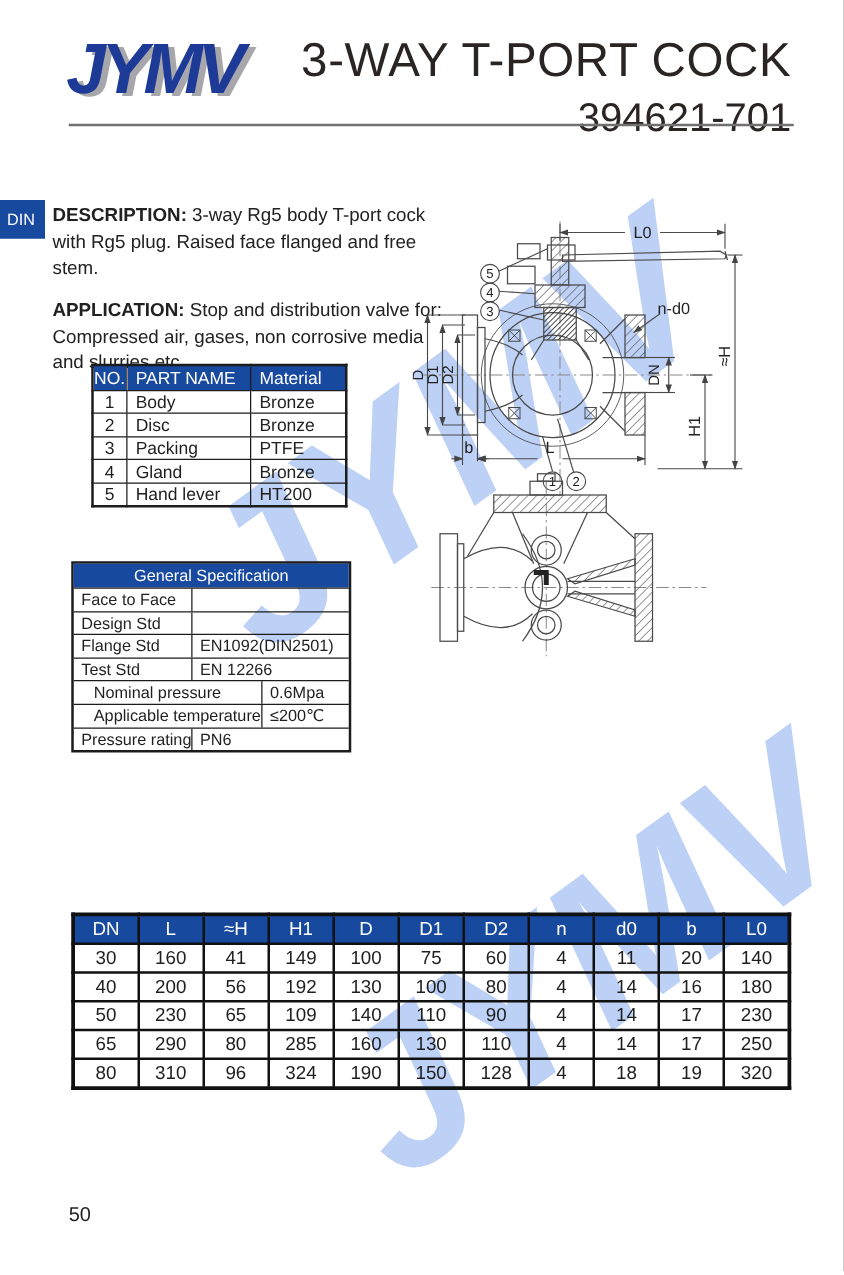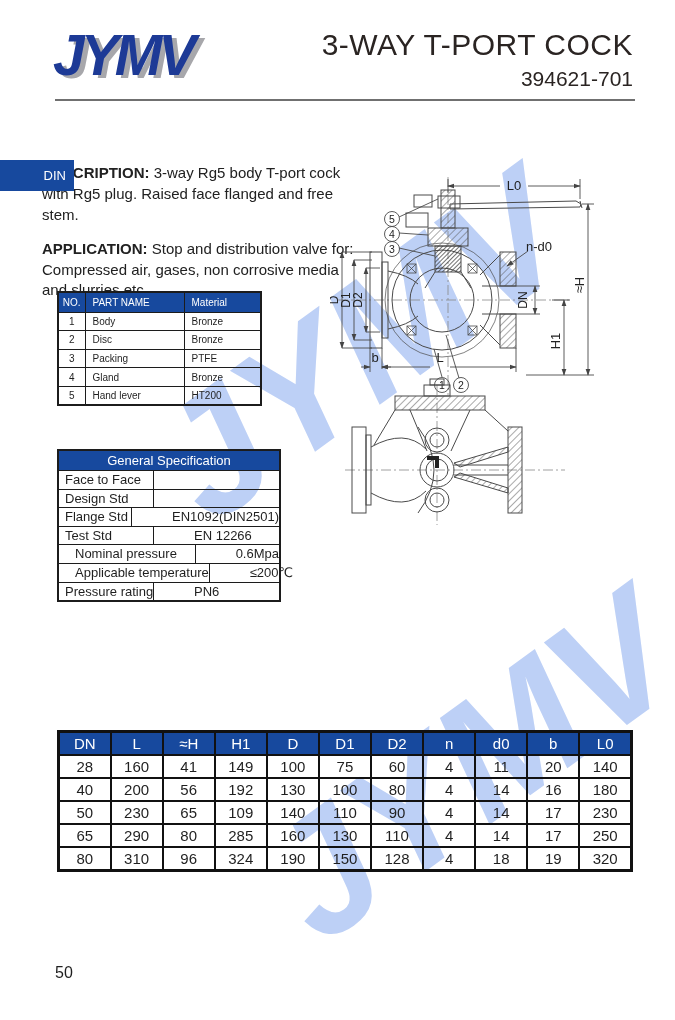--- a/index.html
+++ b/index.html
@@ -19,44 +19,44 @@
   }
   .wm1{left:52px;top:262px;}
   .wm2{left:162px;top:682px;}
   
   .logo{
     position:absolute;z-index:2;left:53px;top:22px;
     font-size:57px;font-weight:bold;font-style:italic;letter-spacing:-4px;
     color:var(--logo-blue);text-shadow:5px 3px 0 #a7a7ab;
   }
   .title-block{position:absolute;z-index:2;right:42px;top:28px;text-align:right;color:#2a2422;}
-  .title{font-size:30px;letter-spacing:.5px;white-space:nowrap;}
-  .part-number{font-size:21px;margin-top:5px;}
+  .title{font-size:38px;letter-spacing:.5px;white-space:nowrap;}
+  .part-number{font-size:32px;margin-top:5px;}
   .rule{position:absolute;z-index:2;left:55px;right:40px;top:99px;border-top:2px solid var(--rule);}
   
   .textblock{position:absolute;z-index:2;left:42px;width:315px;font-size:15px;line-height:21px;color:#212121;margin-top:36px;}
   .textblock .lbl{font-weight:bold;}
   .desc{top:126px;}
   .appl{top:203px;line-height:20.5px;}
   .din-tab{
-    position:absolute;z-index:2;left:0;top:160px;width:74px;height:31px;background:var(--blue);
+    position:absolute;z-index:2;left:0;top:160px;width:36px;height:31px;background:var(--blue);
     color:#fff;font-size:13px;display:flex;align-items:center;justify-content:flex-end;padding-right:8px;
   }
   
   table{border-collapse:collapse;table-layout:fixed;}
-  .parts-table{position:absolute;z-index:2;left:57px;top:291px;width:203px;font-size:10px;border:2px solid #1c1c1c;}
+  .parts-table{position:absolute;z-index:2;left:73px;top:291px;width:203px;font-size:14px;border:2px solid #1c1c1c;}
   .parts-table th,.parts-table td{border:1.5px solid #1c1c1c;overflow:hidden;white-space:nowrap;}
   .parts-table th{background:var(--blue);color:#fff;font-weight:normal;height:20px;text-align:left;padding-left:7px;}
   .parts-table th:first-child{text-align:center;padding-left:0;}
   .parts-table td{height:18.6px;padding-left:7px;}
   .parts-table td:first-child{text-align:center;padding-left:0;}
   
   .spec{position:absolute;z-index:2;left:57px;top:449px;width:224px;border:2px solid #1c1c1c;font-size:13px;background:transparent;}
   .spec-header{background:var(--blue);color:#fff;text-align:center;height:19px;line-height:19px;}
-  .spec-row{display:flex;height:18.6px;border-top:1.5px solid #1c1c1c;gap:34px;}
+  .spec-row{display:flex;height:18.6px;border-top:1.5px solid #1c1c1c;}
   .spec-row .lab{width:95px;border-right:1.5px solid #1c1c1c;padding-left:6px;line-height:17.5px;white-space:nowrap;}
   .spec-row.wide .lab{width:151px;padding-left:16px;}
   .spec-row .val{flex:1;padding-left:6px;line-height:17.5px;white-space:nowrap;}
   
   .dims-table{position:absolute;z-index:2;left:57px;top:730px;width:576px;font-size:15px;border:3px solid #111;}
   .dims-table th,.dims-table td{border:2px solid #111;text-align:center;overflow:hidden;}
   .dims-table th{background:var(--blue);color:#fff;font-weight:normal;height:23px;}
   .dims-table td{height:23.2px;}
   
   .drawing{position:absolute;z-index:2;left:330px;top:163px;}
@@ -336,21 +336,21 @@
           <th>D1</th>
           <th>D2</th>
           <th>n</th>
           <th>d0</th>
           <th>b</th>
           <th>L0</th>
         </tr>
       </thead>
     <tbody>
         <tr>
-          <td>28</td>
+          <td>30</td>
           <td>160</td>
           <td>41</td>
           <td>149</td>
           <td>100</td>
           <td>75</td>
           <td>60</td>
           <td>4</td>
           <td>11</td>
           <td>20</td>
           <td>140</td>

